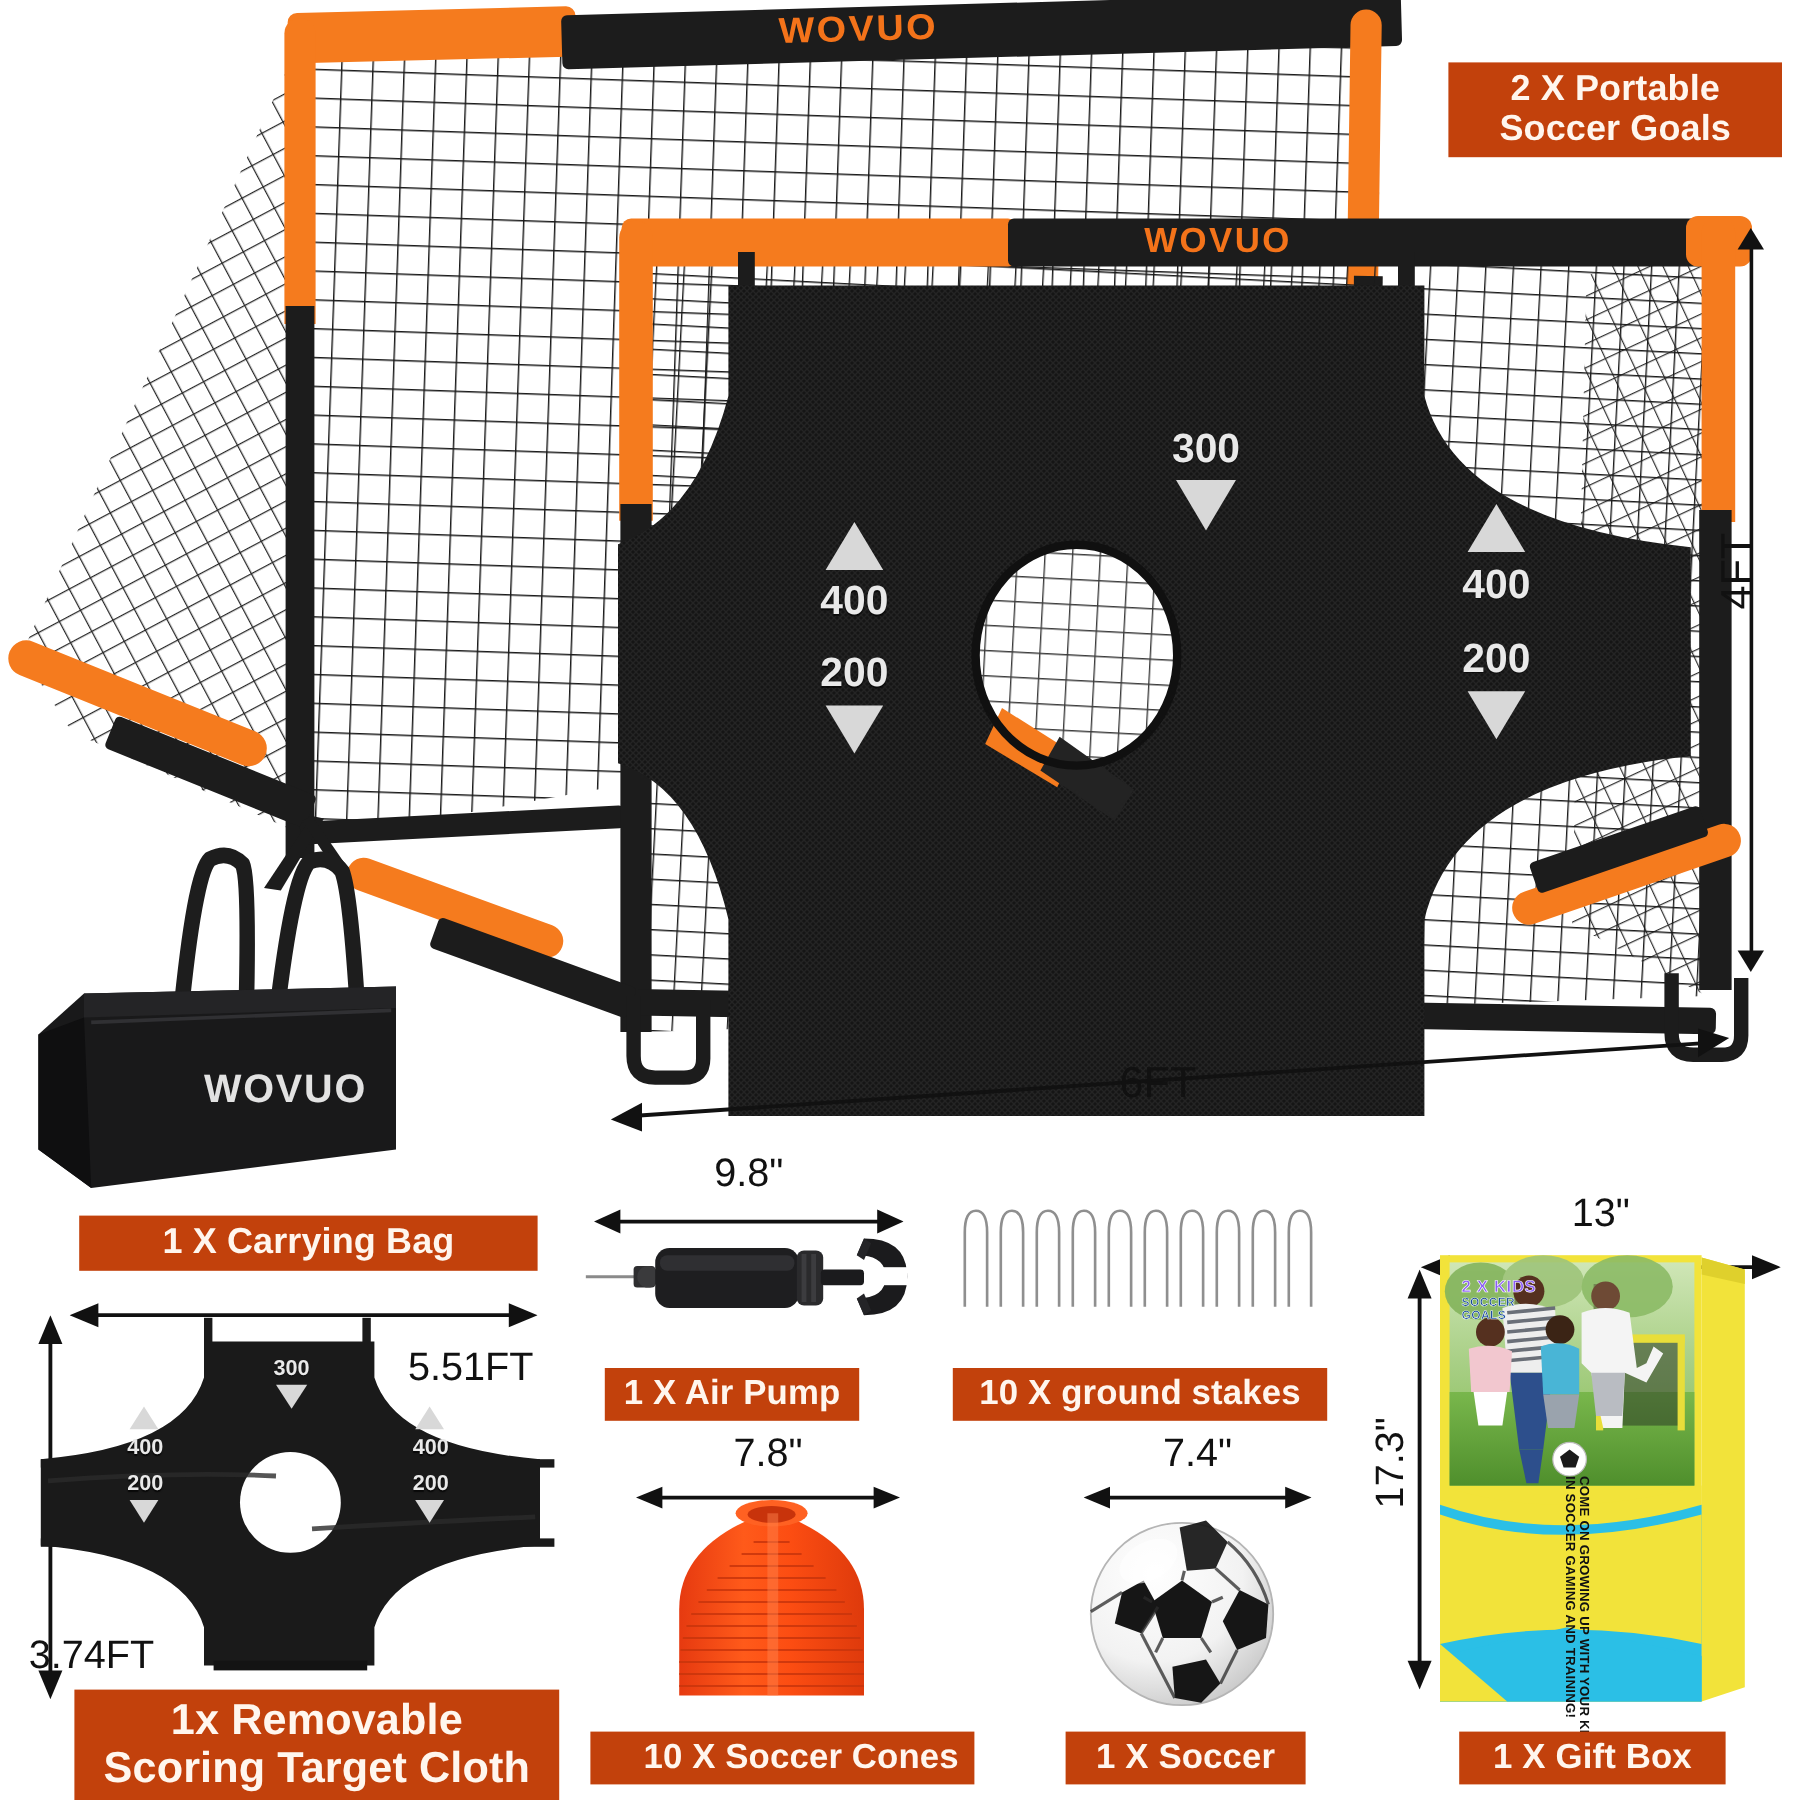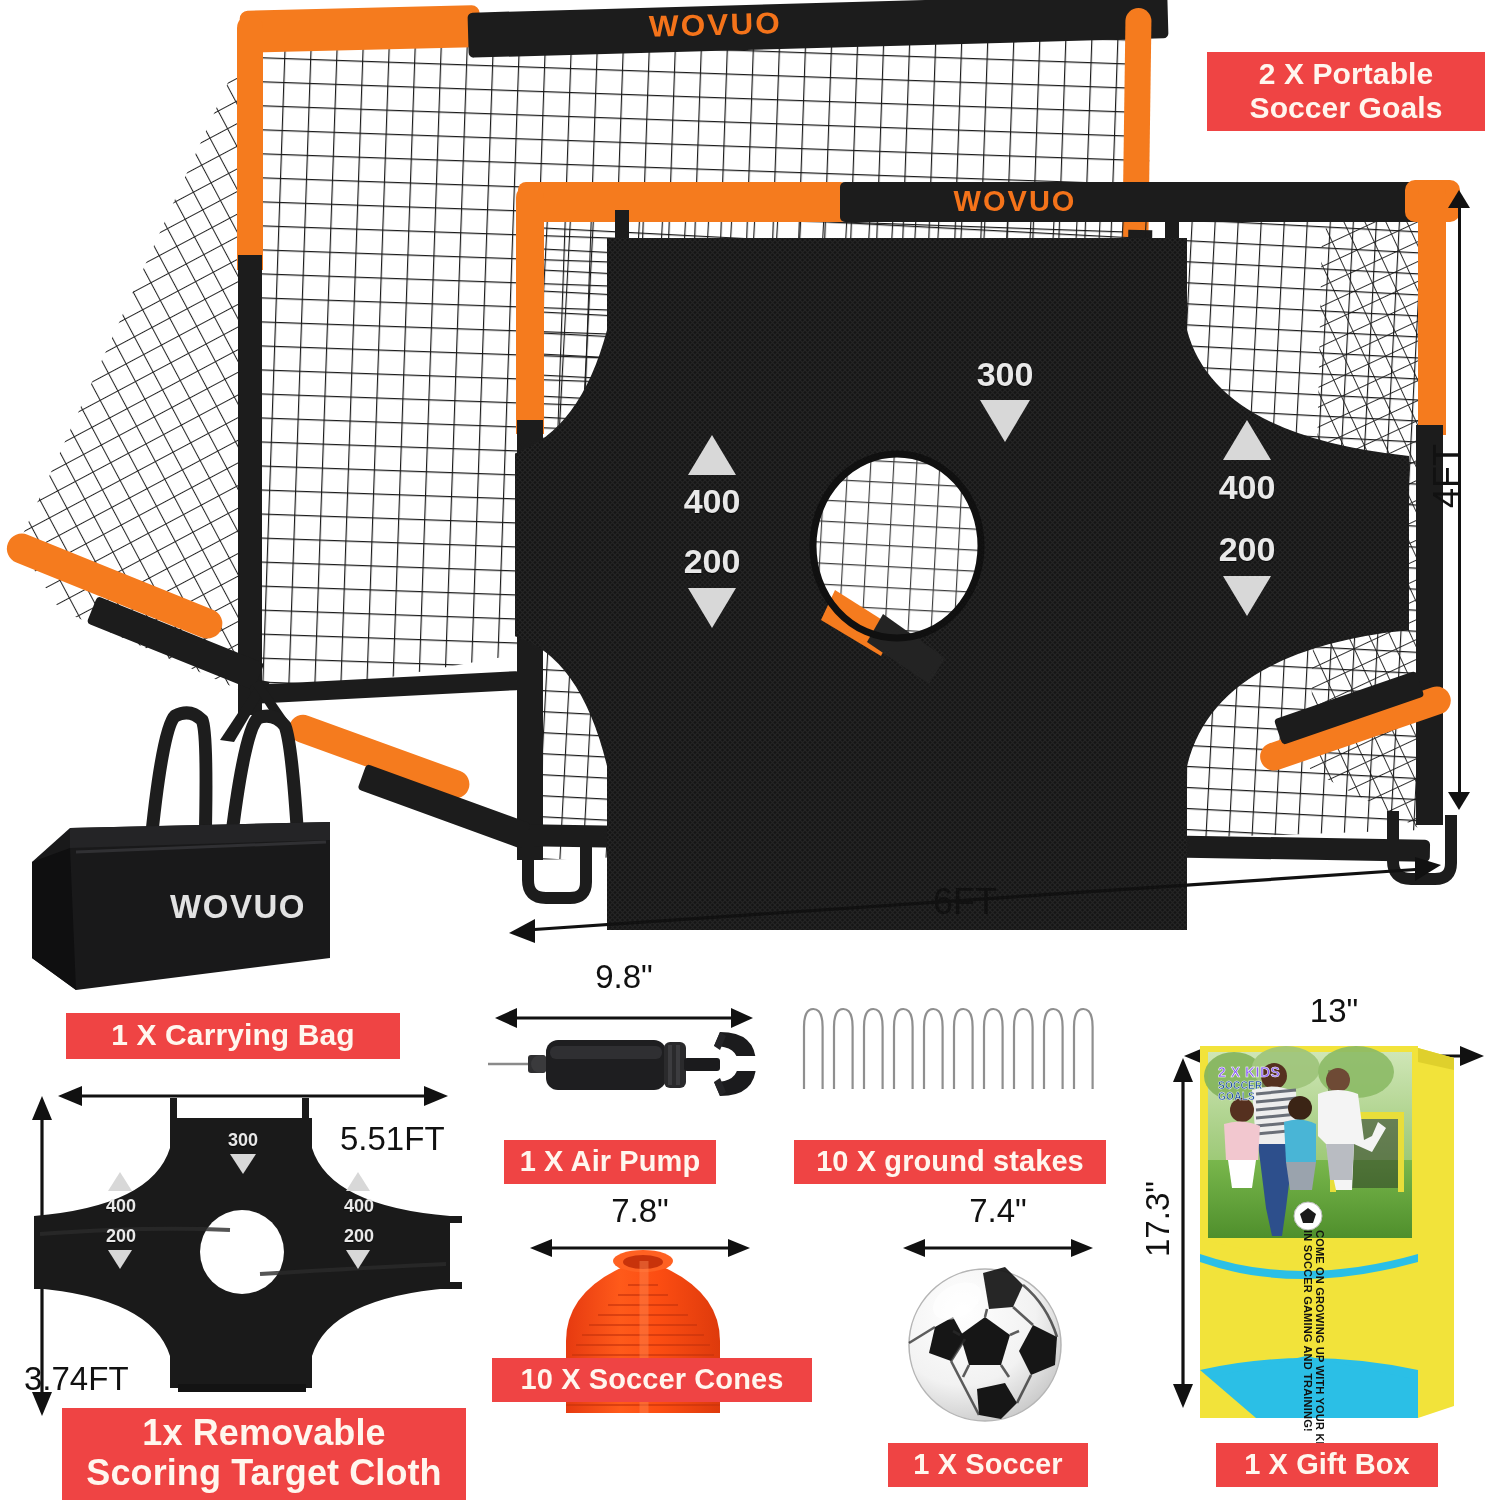--- a/index.html
+++ b/index.html
@@ -1,21 +1,21 @@
 <!DOCTYPE html>
 <html><head>
 <meta charset="utf-8">
 <style>
   html,body{margin:0;padding:0;background:#fff;}
   body{width:1496px;height:1500px;position:relative;overflow:hidden;
        font-family:"Liberation Sans",sans-serif;-webkit-font-smoothing:antialiased;}
   .abs{position:absolute;}
 
   
-  .chip{background:#ef4444;color:#FFF6EE;font-weight:700;
+  .chip{background:#c2410c;color:#FFF6EE;font-weight:700;
         font-family:"Liberation Sans",sans-serif;line-height:1.12;
         text-align:center;padding:5px 13px 7px;box-sizing:border-box;
         letter-spacing:.1px;}
 
   
   .dim{font-family:"Liberation Sans",sans-serif;color:#111;font-weight:400;}
 
   
   .arrowline{position:absolute;background:#111;}
   .ah{position:absolute;width:0;height:0;}
@@ -209,21 +209,21 @@
     <path d="M2 162 L40 148 L46 290 L2 258 Z" fill="#0f0f10"></path>
 
     <path d="M46 152 L296 142" stroke="#303033" stroke-width="3" fill="none"></path>
   </svg>
   <div class="abs" style="left:118px;top:188px;width:180px;text-align:center;">
     <span style="font-family:'Liberation Sans',sans-serif;font-weight:700;font-size:33px;
                  color:#E2E2E2;letter-spacing:1.5px;">WOVUO</span>
   </div>
 </div>
 
-<div class="chip abs" style="left:66px;top:1013px;width:334px;font-size:30px;">1 X Carrying Bag</div>
+<div class="chip abs" style="left:66px;top:1013px;width:382px;font-size:30px;">1 X Carrying Bag</div>
 
 <div class="abs" style="left:495px;top:958px;width:258px;height:80px;">
   <div class="dim" style="position:absolute;left:0;top:0;width:258px;text-align:center;font-size:33px;">9.8"</div>
   <svg width="258" height="34" style="position:absolute;left:0;top:44px;">
     <line x1="16" y1="16" x2="242" y2="16" stroke="#111" stroke-width="3.2"></line>
     <polygon points="0,16 22,6 22,26" fill="#111"></polygon>
     <polygon points="258,16 236,6 236,26" fill="#111"></polygon>
   </svg>
 </div>
 
@@ -364,21 +364,21 @@
                M41 80 L149 80 M50 70 L140 70 M60 60 L130 60 M70 50 L120 50 M80 40 L110 40"></path>
     </g>
 
     <ellipse cx="95" cy="16" rx="30" ry="11" fill="#FF6122"></ellipse>
     <ellipse cx="95" cy="17" rx="20" ry="7" fill="#C8330B"></ellipse>
 
     <path d="M96 16 L96 168" stroke="#FF8550" stroke-width="9" opacity=".45"></path>
   </svg>
 </div>
 
-<div class="chip abs" style="left:492px;top:1358px;width:320px;font-size:29px;">10 X Soccer Cones</div>
+<div class="chip abs" style="left:492px;top:1443px;width:320px;font-size:29px;text-align:right;">10 X Soccer Cones</div>
 
 <div class="abs" style="left:903px;top:1192px;width:190px;height:80px;">
   <div class="dim" style="position:absolute;left:0;top:0;width:190px;text-align:center;font-size:33px;">7.4"</div>
   <svg width="190" height="30" style="position:absolute;left:0;top:42px;">
     <line x1="16" y1="14" x2="174" y2="14" stroke="#111" stroke-width="3.2"></line>
     <polygon points="0,14 22,5 22,23" fill="#111"></polygon>
     <polygon points="190,14 168,5 168,23" fill="#111"></polygon>
   </svg>
 </div>
 

